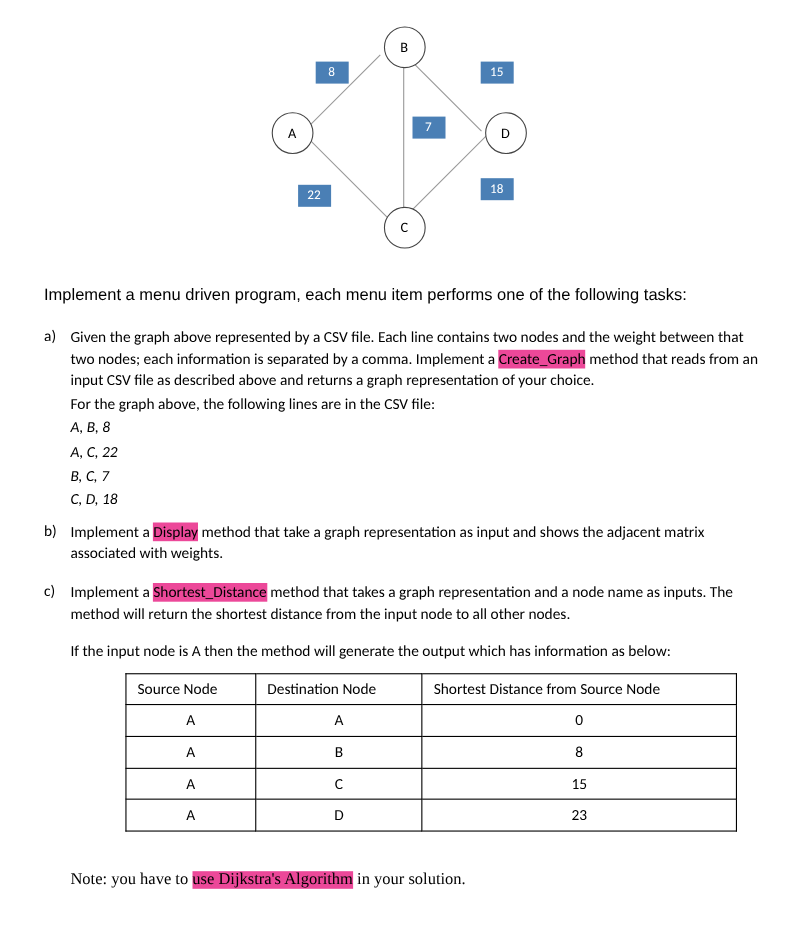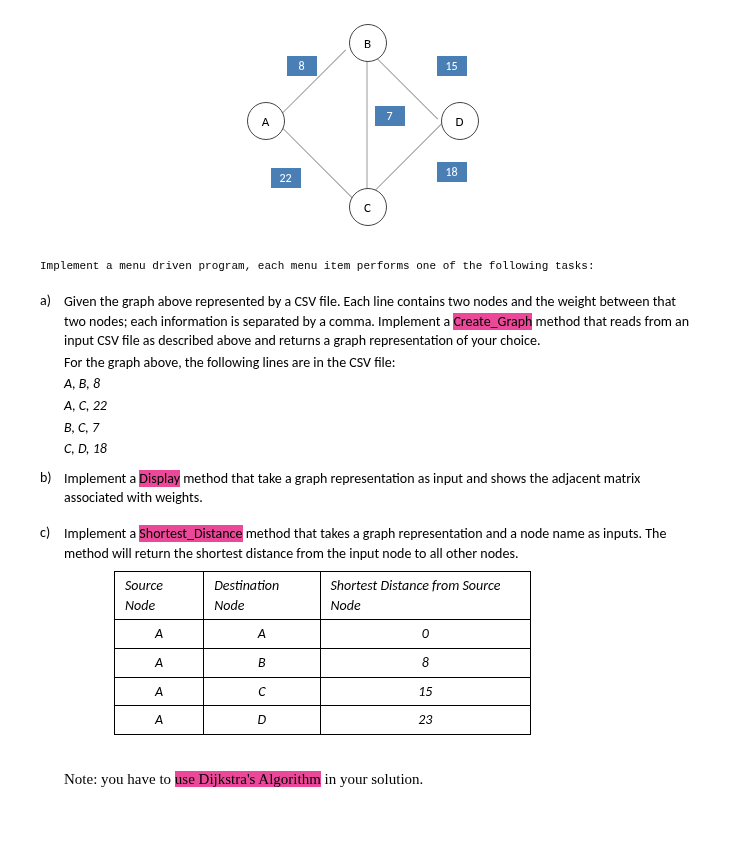--- a/index.html
+++ b/index.html
@@ -41,22 +41,22 @@
     text-align: center;
   }
   .edge {
     position: absolute;
     background: #999;
     height: 1px;
     transform-origin: left center;
     z-index: 1;
   }
   .intro {
-    font-family: Liberation Mono, monospace;
-    font-size: 11px;
+    font-family: Liberation Sans, sans-serif;
+    font-size: 15px;
     margin: 10px 0 20px 0;
   }
   .item-row {
     display: flex;
     margin: 8px 0;
   }
   .item-marker {
     width: 24px;
     flex-shrink: 0;
   }
@@ -71,22 +71,21 @@
     margin: 2px 0;
     font-style: italic;
   }
   .sub-text {
     margin: 14px 0 10px 0;
     line-height: 1.4;
   }
   table.dist {
     border-collapse: collapse;
     margin: 8px 0 8px 50px;
-    width: 417px;
-    font-style: italic;
+    width: 556px;
   }
   table.dist th, table.dist td {
     border: 1px solid #000;
     padding: 4px 10px;
     font-size: 14px;
     font-weight: normal;
   }
   table.dist th {
     text-align: left;
   }
@@ -151,20 +150,21 @@
   <div class="item-marker">b)</div>
   <div class="item-body">
     <span>Implement a </span><span class="hl">Display</span><span> method that take a graph representation as input and shows the adjacent matrix associated with weights.</span>
   </div>
 </div>
 
 <div class="item-row" style="margin-top:16px;">
   <div class="item-marker">c)</div>
   <div class="item-body">
     <span>Implement a </span><span class="hl">Shortest_Distance</span><span> method that takes a graph representation and a node name as inputs. The method will return the shortest distance from the input node to all other nodes.</span>
+    <div class="sub-text">If the input node is A then the method will generate the output which has information as below:</div>
 
     <table class="dist">
       <tbody>
           <tr>
         <th>Source Node</th>
         <th>Destination Node</th>
         <th>Shortest Distance from Source Node</th>
       </tr>
       <tr>
         <td>A</td>

